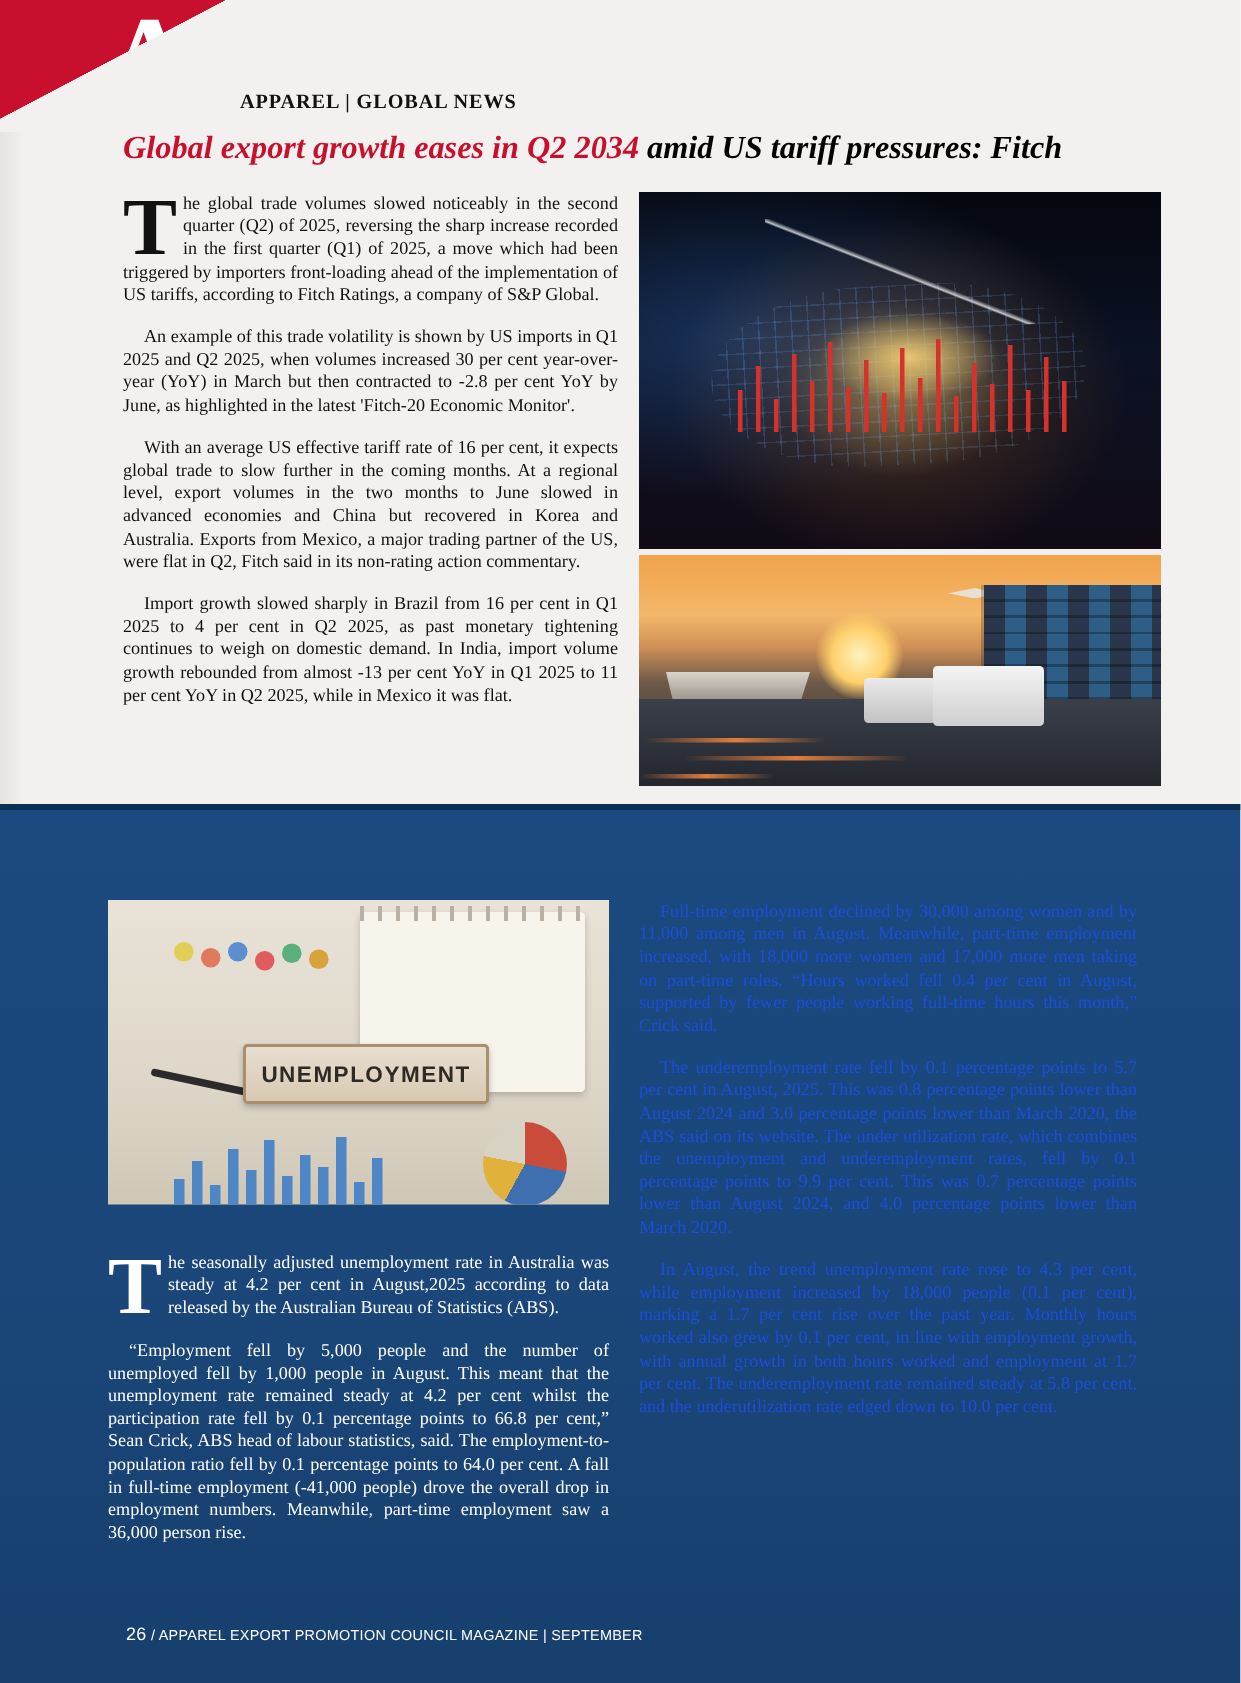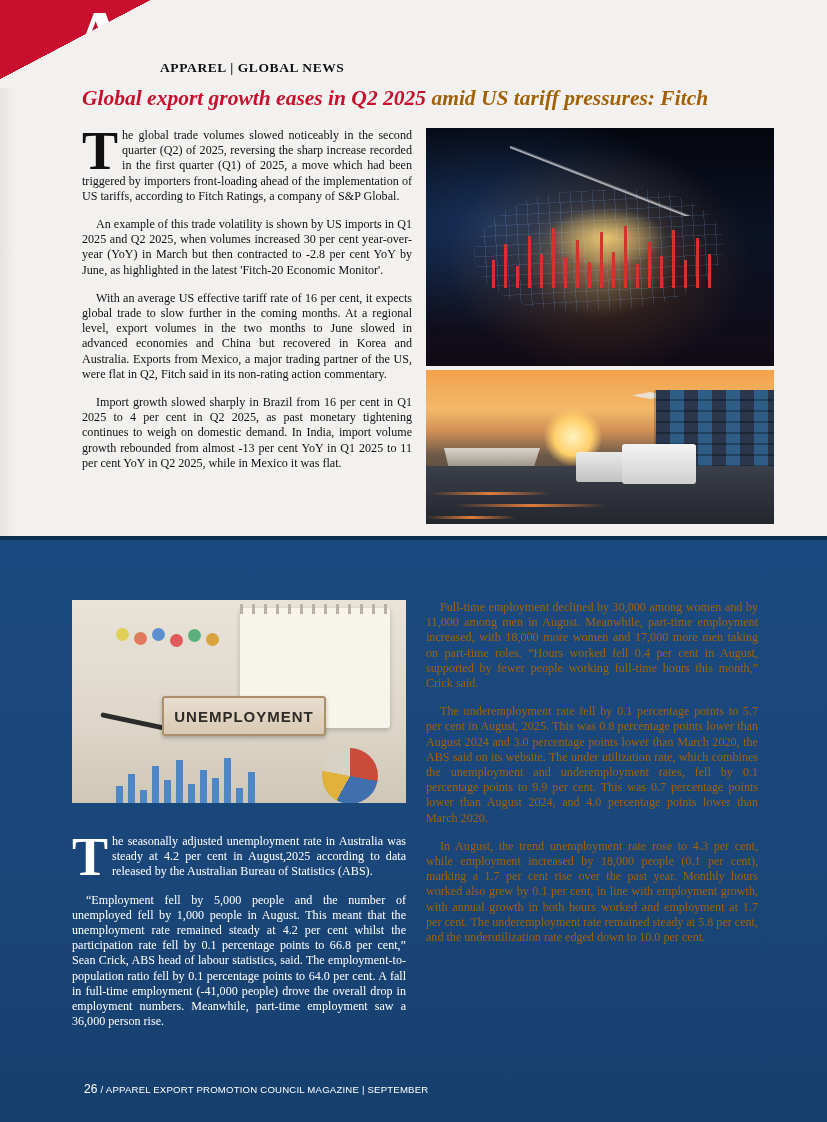--- a/index.html
+++ b/index.html
@@ -41,21 +41,21 @@
   }
 
   
   .headline1{
     position:absolute;left:82px;top:86px;width:700px;
     font-family:"Liberation Serif", serif;
     font-size:21.5px;font-style:italic;font-weight:bold;
     color:#c8102e;
     white-space:nowrap;
   }
-  .headline1 .black{color:#a16207;}
+  .headline1 .black{color:#000000;}
 
   .col1{
     position:absolute;left:82px;top:128px;width:330px;
     font-size:12.1px;line-height:15.2px;text-align:justify;
     color:#111;
   }
   .col1 p{margin:0 0 13px 0;text-indent:14px;}
   .col1 p.first{text-indent:0;}
   .dropcap{
     float:left;
@@ -214,21 +214,21 @@
   .col2{
     position:absolute;left:72px;top:834px;width:334px;
     font-size:12.1px;line-height:15.2px;text-align:justify;color:#fff;
   }
   .col2 p{margin:0 0 13px 0;text-indent:14px;}
   .col2 p.first{text-indent:0;}
   .col2 .dropcap{color:#fff;}
 
   .col3{
     position:absolute;left:426px;top:600px;width:332px;
-    font-size:12.1px;line-height:15.2px;text-align:justify;color:#a16207;
+    font-size:12.1px;line-height:15.2px;text-align:justify;color:#1d4ed8;
   }
   .col3 p{margin:0 0 13px 0;text-indent:14px;}
 
   
   .footer{
     position:absolute;left:84px;top:1082px;
     font-family:"Liberation Sans", sans-serif;
     font-size:9.6px;font-weight:normal;color:#ffffff;letter-spacing:.2px;
   }
   .footer .pg{font-size:12px;}
@@ -246,21 +246,21 @@
   <div class="masthead">
     <div class="logo-block"></div>
     <div class="logo-letter">A</div>
     <div class="logo-white-wedge"></div>
     <div class="masthead-label">APPAREL | GLOBAL NEWS</div>
   </div>
 
   <div class="left-edge"></div>
 
   <div class="headline1">
-    <span>Global export growth eases in Q2 2025</span><span class="black"> amid US tariff pressures: Fitch</span>
+    <span>Global export growth eases in Q2 2034</span><span class="black"> amid US tariff pressures: Fitch</span>
   </div>
 
   <div class="col1">
     <p class="first"><span class="dropcap">T</span><span>he global trade volumes slowed noticeably in the second quarter (Q2) of 2025, reversing the sharp increase recorded in the first quarter (Q1) of 2025, a move which had been triggered by importers front-loading ahead of the implementation of US tariffs, according to Fitch Ratings, a company of S&amp;P Global.</span></p>
     <p>An example of this trade volatility is shown by US imports in Q1 2025 and Q2 2025, when volumes increased 30 per cent year-over-year (YoY) in March but then contracted to -2.8 per cent YoY by June, as highlighted in the latest 'Fitch-20 Economic Monitor'.</p>
     <p>With an average US effective tariff rate of 16 per cent, it expects global trade to slow further in the coming months. At a regional level, export volumes in the two months to June slowed in advanced economies and China but recovered in Korea and Australia. Exports from Mexico, a major trading partner of the US, were flat in Q2, Fitch said in its non-rating action commentary.</p>
     <p>Import growth slowed sharply in Brazil from 16 per cent in Q1 2025 to 4 per cent in Q2 2025, as past monetary tightening continues to weigh on domestic demand. In India, import volume growth rebounded from almost -13 per cent YoY in Q1 2025 to 11 per cent YoY in Q2 2025, while in Mexico it was flat.</p>
   </div>
 
   <div class="img-top">

